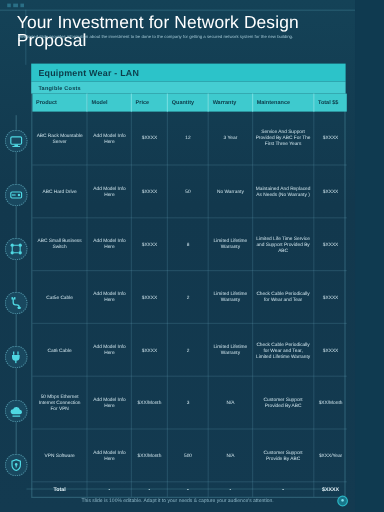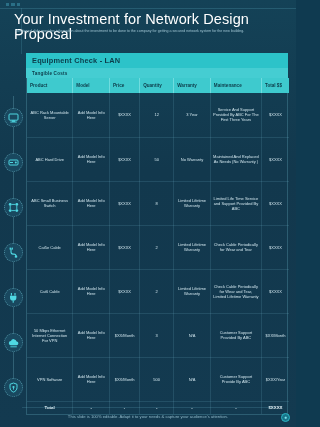--- a/index.html
+++ b/index.html
@@ -206,21 +206,21 @@
       <div class="icon-node" style="top: 378px;">
         <svg viewBox="0 0 11 11">
           <path d="M5.5 1L9 2.3v3.2c0 2.4-1.6 4-3.5 4.6C3.6 9.5 2 7.9 2 5.5V2.3z" fill="none" stroke="#4fd8e3" stroke-width="1"></path>
           <circle cx="5.5" cy="5" r="1.1" fill="#4fd8e3"></circle>
           <rect x="5.05" y="5.6" width=".9" height="2" fill="#4fd8e3"></rect>
         </svg>
       </div>
     </div>
 
   <div class="table-wrap">
-    <div class="band">Equipment Check - LAN</div>
+    <div class="band">Equipment Wear - LAN</div>
     <div class="band sub">Tangible Costs</div>
     <div class="tbl-border">
       <table>
         <colgroup>
           <col class="c1">
             <col class="c2">
             <col class="c3">
             <col class="c4">
             <col class="c5">
             <col class="c6">

